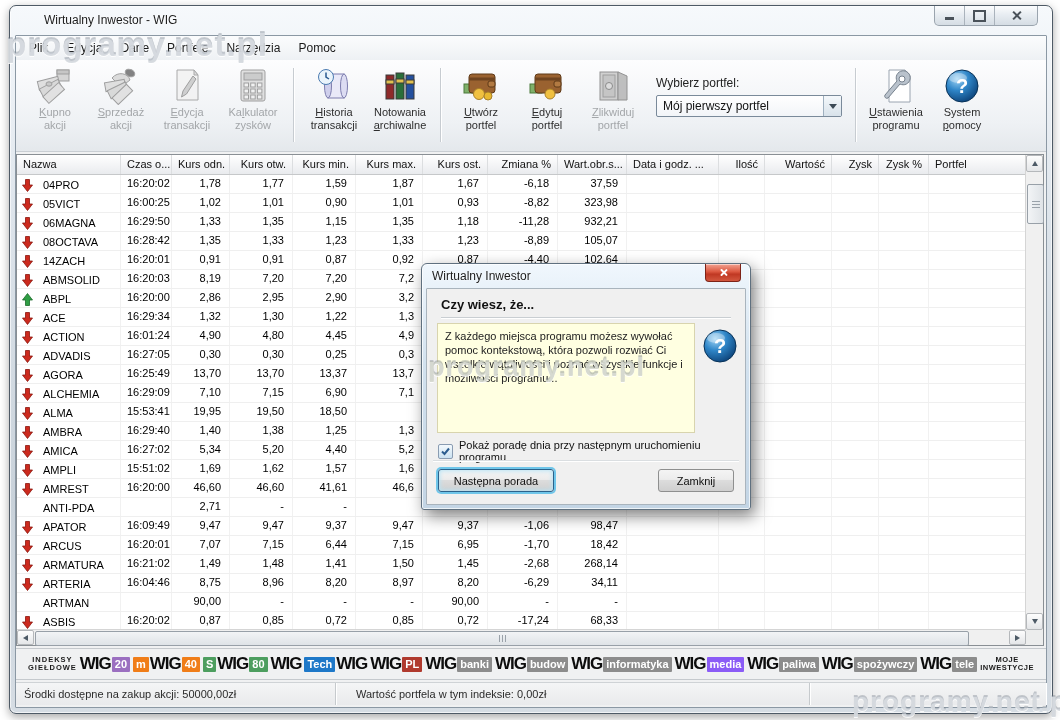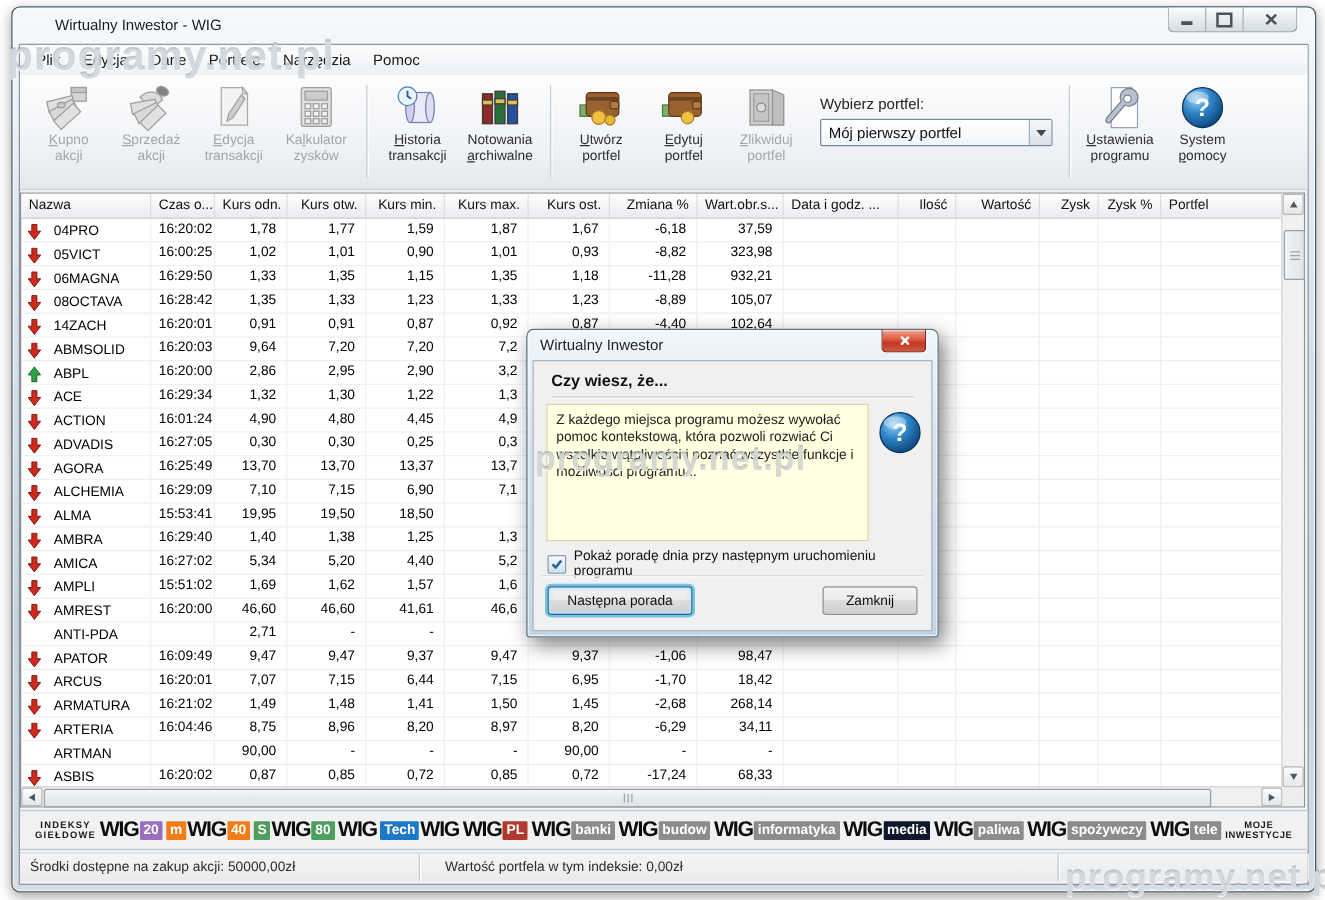--- a/index.html
+++ b/index.html
@@ -482,21 +482,21 @@
             <div class="tr">
               <div class="td namecell" style="width: 104px; padding: 2px 0px 0px;">
                 <span class="arrowbox">
                   <svg width="11" height="13" viewBox="0 0 11 13">
                     <path d="M3.5 .5 H7.5 V6 H10.5 L5.5 12.5 L.5 6 H3.5 Z" fill="#cc2a1e" stroke="#8a150c" stroke-width="0.8"></path>
                   </svg>
                 </span>
                 <span class="stockname">ABMSOLID</span>
               </div>
               <div class="td" style="width: 51px;">16:20:03</div>
-              <div class="td num" style="width: 58px;">9,64</div>
+              <div class="td num" style="width: 58px;">8,19</div>
               <div class="td num" style="width: 63px;">7,20</div>
               <div class="td num" style="width: 63px;">7,20</div>
               <div class="td num" style="width: 67px;">7,2</div>
               <div class="td num" style="width: 65px;"></div>
               <div class="td num" style="width: 70px;"></div>
               <div class="td num" style="width: 69px;"></div>
               <div class="td" style="width: 92px;"></div>
               <div class="td num" style="width: 46px;"></div>
               <div class="td num" style="width: 67px;"></div>
               <div class="td num" style="width: 47px;"></div>
@@ -991,40 +991,40 @@
           <div class="idx-item">
             <span class="idx-wig">WIG</span>
             <span class="idx-box" style="background: rgb(140, 140, 140);">budow</span>
           </div>
           <div class="idx-item">
             <span class="idx-wig">WIG</span>
             <span class="idx-box" style="background: rgb(140, 140, 140);">informatyka</span>
           </div>
           <div class="idx-item">
             <span class="idx-wig">WIG</span>
-            <span class="idx-box" style="background: #0f172a;">media</span>
+            <span class="idx-box" style="background: #8b5cf6;">media</span>
           </div>
           <div class="idx-item">
             <span class="idx-wig">WIG</span>
             <span class="idx-box" style="background: rgb(140, 140, 140);">paliwa</span>
           </div>
           <div class="idx-item">
             <span class="idx-wig">WIG</span>
             <span class="idx-box" style="background: rgb(140, 140, 140);">spożywczy</span>
           </div>
           <div class="idx-item">
             <span class="idx-wig">WIG</span>
             <span class="idx-box" style="background: rgb(140, 140, 140);">tele</span>
           </div>
           <div class="idx-my">MOJE<br>INWESTYCJE</div>
         </div>
 
       <div class="statusbar">
         <div class="sb-panel" style="width:320px;">Środki dostępne na zakup akcji: 50000,00zł</div>
-        <div class="sb-panel" style="width:511px;padding-left:20px;">Wartość portfela w tym indeksie: 0,00zł</div>
+        <div class="sb-panel" style="width:474px;padding-left:20px;">Wartość portfela w tym indeksie: 0,00zł</div>
         <div class="sb-panel" style="flex:1;border-right:none;"></div>
       </div>
     </div>
 
     <div class="dialog">
       <span class="dlg-title">Wirtualny Inwestor</span>
       <div class="dlg-close">
           <span class="dlg-x"></span>
         </div>
       <div class="dlg-body">

